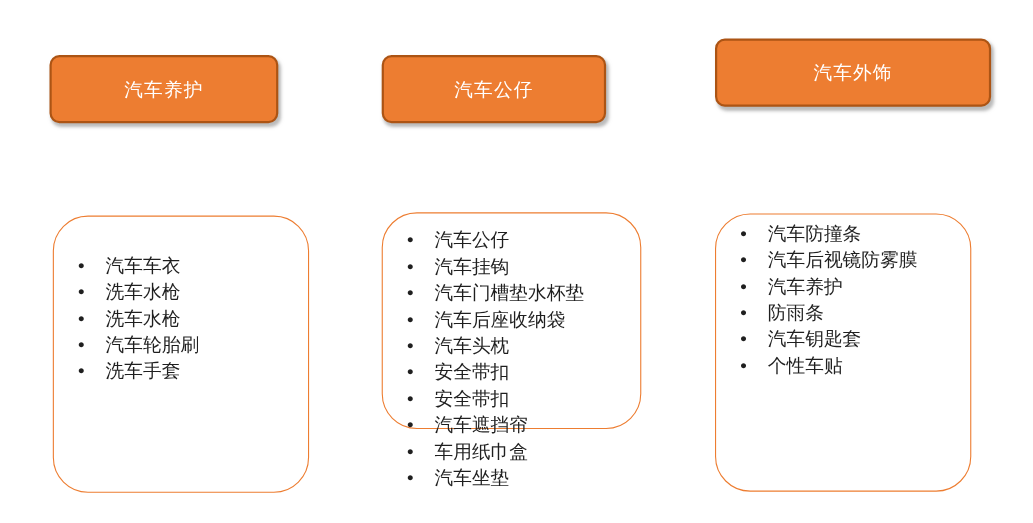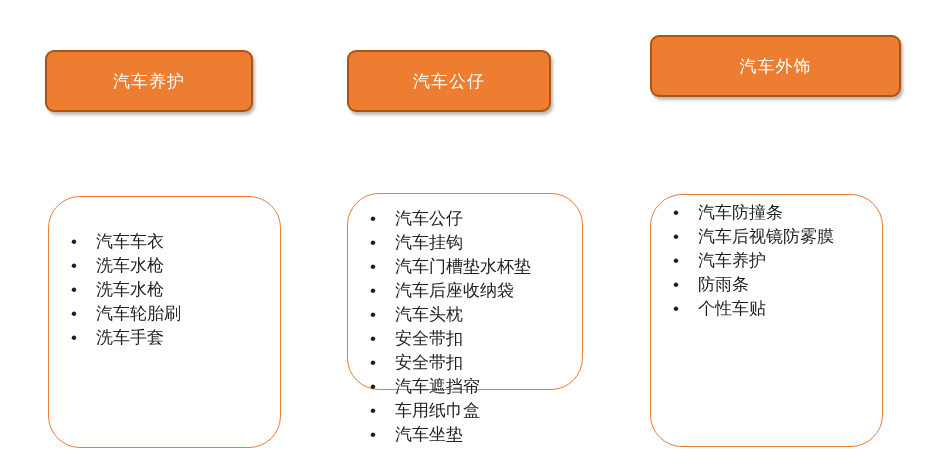--- a/index.html
+++ b/index.html
@@ -101,17 +101,18 @@
         <li>汽车坐垫</li>
       </ul>
   </div>
 
   <div class="list-box b3">
     <ul>
         <li>汽车防撞条</li>
         <li>汽车后视镜防雾膜</li>
         <li>汽车养护</li>
         <li>防雨条</li>
+        <li>汽车钥匙套</li>
         <li>个性车贴</li>
       </ul>
   </div>
 
 </div>
 
 </body></html>

